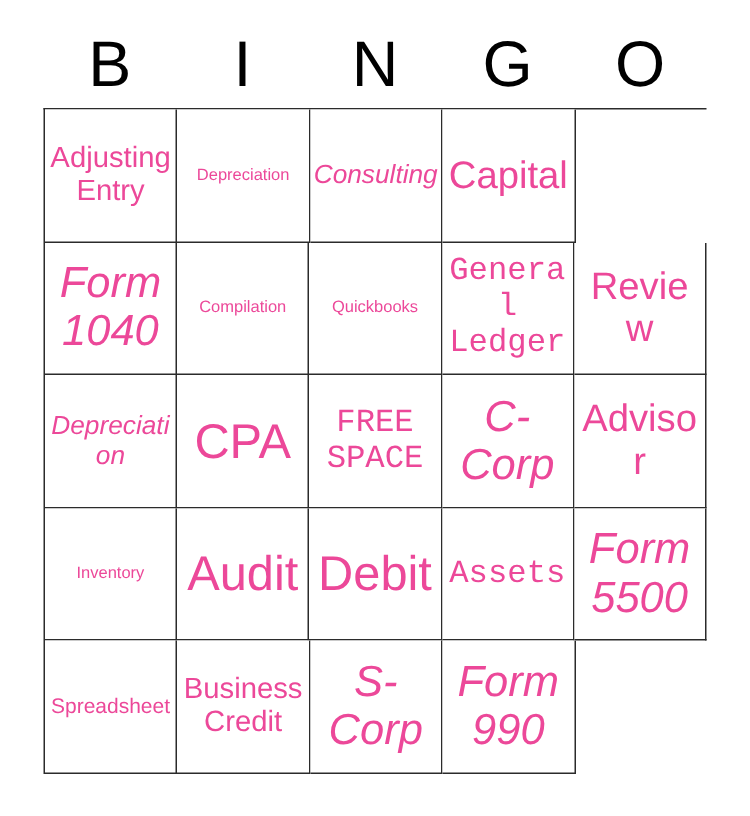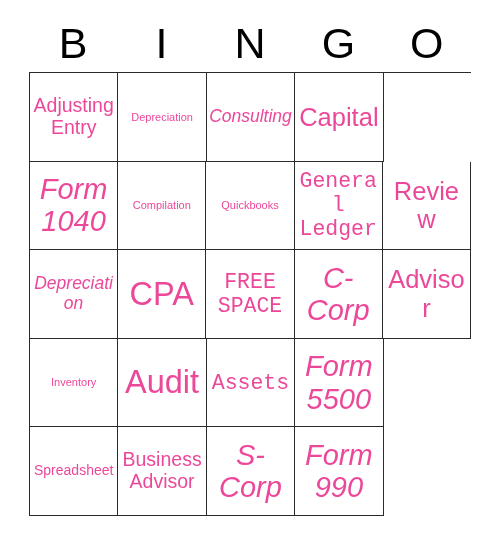--- a/index.html
+++ b/index.html
@@ -151,34 +151,37 @@
         </div>
       </div>
       <div class="grid-row">
         <div class="cell">
           <span class="cell-text fs-sm">Inventory</span>
         </div>
         <div class="cell">
           <span class="cell-text fs-max">Audit</span>
         </div>
         <div class="cell">
+          <span class="cell-text fs-max">Debit</span>
+        </div>
+        <div class="cell">
           <span class="cell-text fs-xl">Assets</span>
         </div>
         <div class="cell">
           <span class="cell-text fs-huge">Form
 5500</span>
         </div>
       </div>
       <div class="grid-row">
         <div class="cell">
           <span class="cell-text fs-xs">Spreadsheet</span>
         </div>
         <div class="cell">
           <span class="cell-text fs-lg">Business
-Advisor</span>
+Credit</span>
         </div>
         <div class="cell">
           <span class="cell-text fs-huge">S-
 Corp</span>
         </div>
         <div class="cell">
           <span class="cell-text fs-huge">Form
 990</span>
         </div>
       </div>

